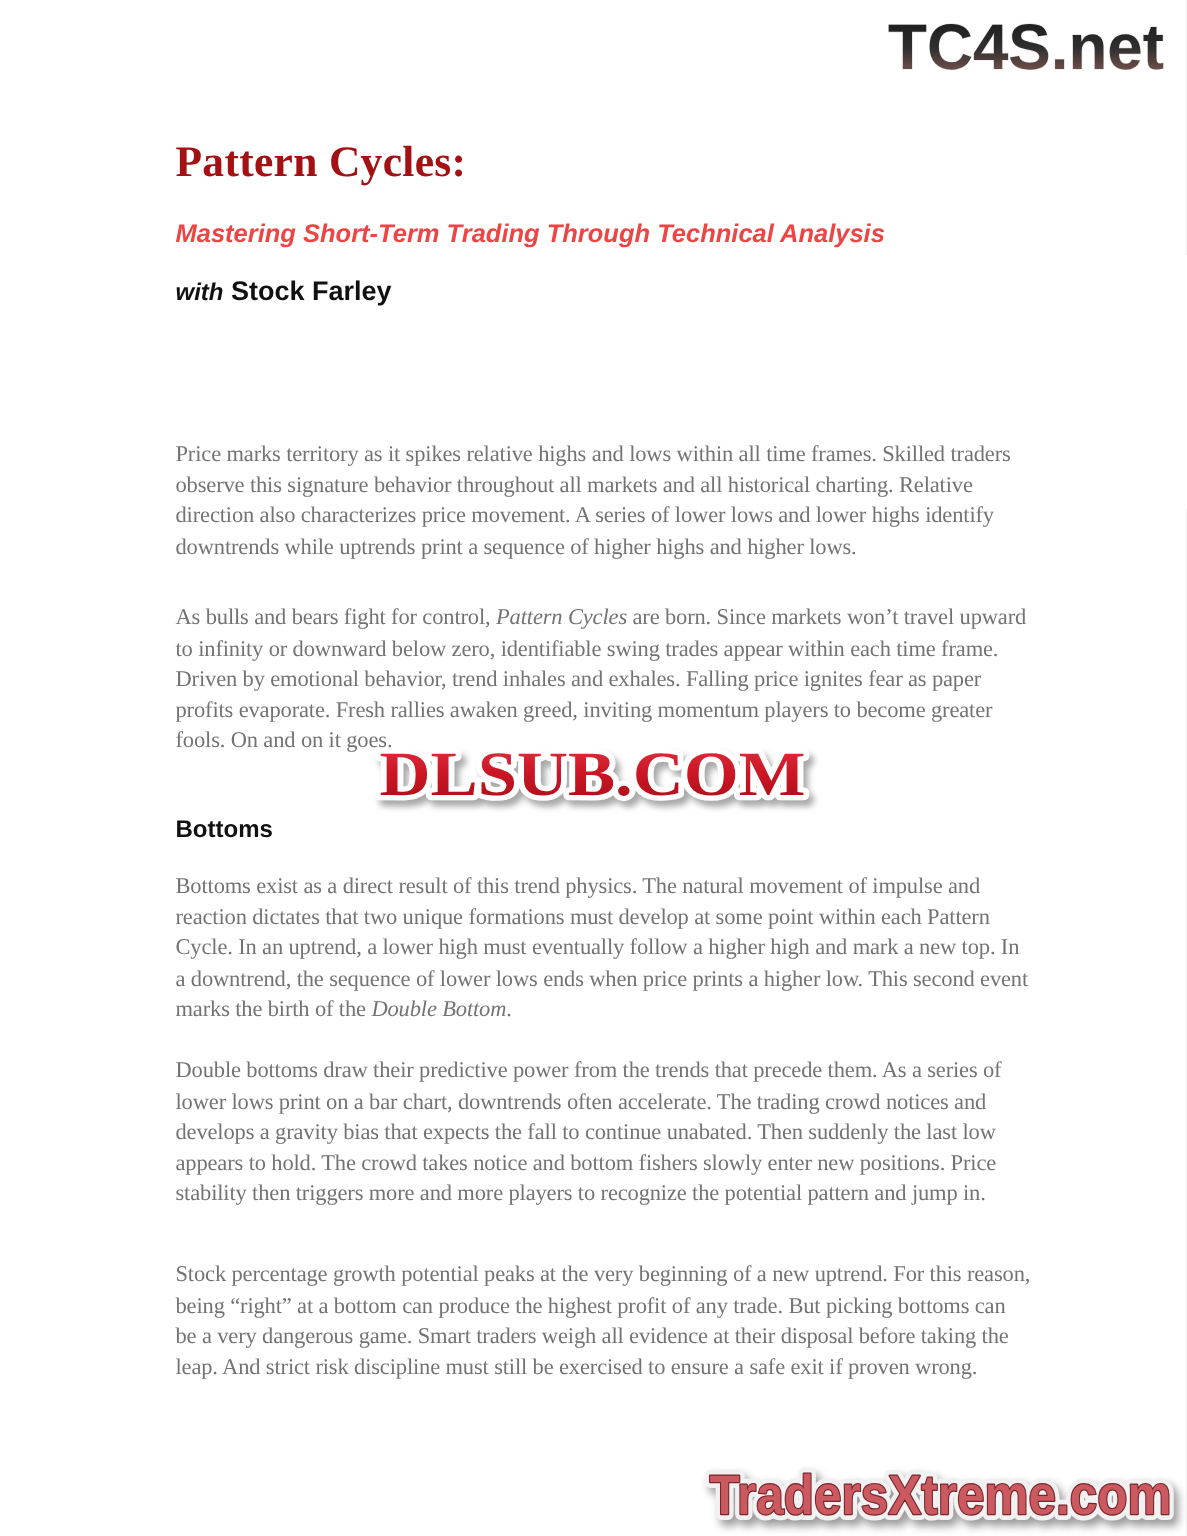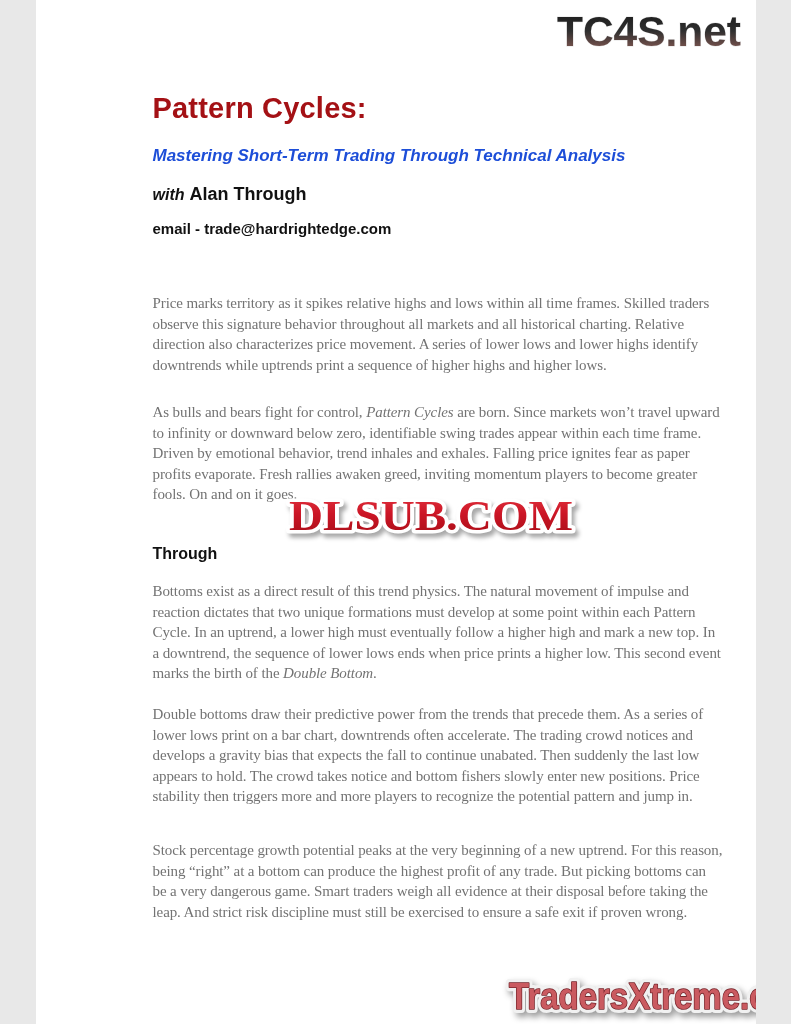--- a/index.html
+++ b/index.html
@@ -1,43 +1,43 @@
 <!DOCTYPE html>
 <html><head>
 <meta charset="utf-8">
 <style>
   html, body { margin: 0; padding: 0; background: #e8e8e8; }
   .page {
     position: relative;
-    width: 720px;
+    width: 791px;
     height: 1024px;
     margin: 0 auto;
     background: #ffffff;
     overflow: hidden;
     font-family: "Liberation Serif", serif;
     color: #151515;
   }
   .abs { position: absolute; }
 
   
   .doc-title {
     left: 117px; top: 92px;
-    font-family: Liberation Sans, sans-serif;
+    font-family: Liberation Serif, serif;
     font-weight: bold;
     font-size: 29px;
     color: #a41115;
     letter-spacing: 0.2px;
   }
   .doc-subtitle {
     left: 117px; top: 146px;
     font-family: "Liberation Sans", sans-serif;
     font-weight: bold;
     font-style: italic;
     font-size: 17px;
-    color: #1d4ed8;
+    color: #ef4444;
   }
   .byline {
     left: 117px; top: 184px;
     font-family: "Liberation Sans", sans-serif;
     font-size: 18px;
     color: #111111;
   }
   .byline .with { font-weight: bold; font-style: italic; font-size: 16px; margin-top: 20px; }
   .byline .name { font-weight: bold; }
   .email-line {
@@ -91,42 +91,41 @@
         <stop offset="1" stop-color="#95625a"></stop>
       </linearGradient>
     </defs>
     <text x="102" y="46" text-anchor="middle" textLength="184" lengthAdjust="spacingAndGlyphs" font-family="Liberation Sans, sans-serif" font-weight="bold" font-size="43" fill="url(#gradTC)" stroke="#e4e4e4" stroke-width="0.8" paint-order="stroke">TC4S.net</text>
   </svg>
 
   <div class="abs doc-title">Pattern Cycles:</div>
   <div class="abs doc-subtitle">Mastering Short-Term Trading Through Technical Analysis</div>
   <div class="abs byline">
     <span class="with">with</span>
-    <span class="name">Alan Through</span>
+    <span class="name">Stock Farley</span>
   </div>
-  <div class="abs email-line">email - trade@hardrightedge.com</div>
 
   <div class="abs para p1">Price marks territory as it spikes relative highs and lows within all time frames. Skilled traders observe this signature behavior throughout all markets and all historical charting. Relative direction also characterizes price movement. A series of lower lows and lower highs identify downtrends while uptrends print a sequence of higher highs and higher lows.</div>
 
   <div class="abs para p2">
     <span>As bulls and bears fight for control, </span><span class="bi">Pattern Cycles</span><span> are born. Since markets won’t travel upward to infinity or downward below zero, identifiable swing trades appear within each time frame. Driven by emotional behavior, trend inhales and exhales. Falling price ignites fear as paper profits evaporate. Fresh rallies awaken greed, inviting momentum players to become greater fools. On and on it goes.</span>
   </div>
 
   <svg class="abs dlsub-logo" width="300" height="58" aria-hidden="true">
     <defs>
       <linearGradient id="gradDL" x1="0" y1="0" x2="0" y2="1">
         <stop offset="0" stop-color="#e2333f"></stop>
         <stop offset="0.45" stop-color="#cc1626"></stop>
         <stop offset="1" stop-color="#a50d16"></stop>
       </linearGradient>
     </defs>
     <text x="150" y="44" text-anchor="middle" textLength="284" lengthAdjust="spacingAndGlyphs" font-family="Liberation Serif, serif" font-weight="bold" font-size="42" fill="url(#gradDL)" stroke="#ffffff" stroke-width="7" stroke-linejoin="round" paint-order="stroke">DLSUB.COM</text>
   </svg>
 
-  <div class="abs section-heading">Through</div>
+  <div class="abs section-heading">Bottoms</div>
 
   <div class="abs para p3">
     <span>Bottoms exist as a direct result of this trend physics. The natural movement of impulse and reaction dictates that two unique formations must develop at some point within each Pattern Cycle. In an uptrend, a lower high must eventually follow a higher high and mark a new top. In a downtrend, the sequence of lower lows ends when price prints a higher low. This second event marks the birth of the </span><span class="bi">Double Bottom</span><span>.</span>
   </div>
 
   <div class="abs para p4">Double bottoms draw their predictive power from the trends that precede them. As a series of lower lows print on a bar chart, downtrends often accelerate. The trading crowd notices and develops a gravity bias that expects the fall to continue unabated. Then suddenly the last low appears to hold. The crowd takes notice and bottom fishers slowly enter new positions. Price stability then triggers more and more players to recognize the potential pattern and jump in.</div>
 
   <div class="abs para p5">Stock percentage growth potential peaks at the very beginning of a new uptrend. For this reason, being “right” at a bottom can produce the highest profit of any trade. But picking bottoms can be a very dangerous game. Smart traders weigh all evidence at their disposal before taking the leap. And strict risk discipline must still be exercised to ensure a safe exit if proven wrong.</div>
 
   <svg class="abs tx-logo" width="325" height="52" aria-hidden="true">

